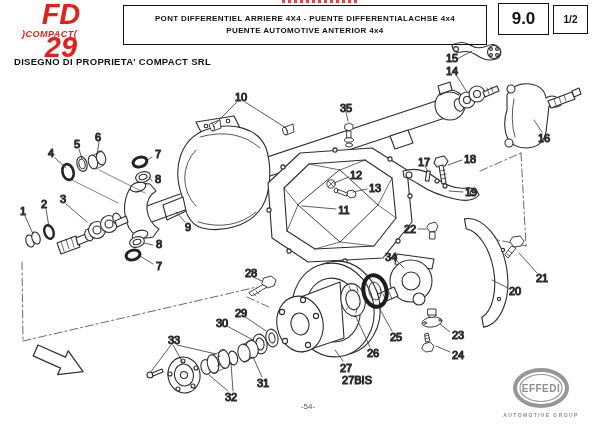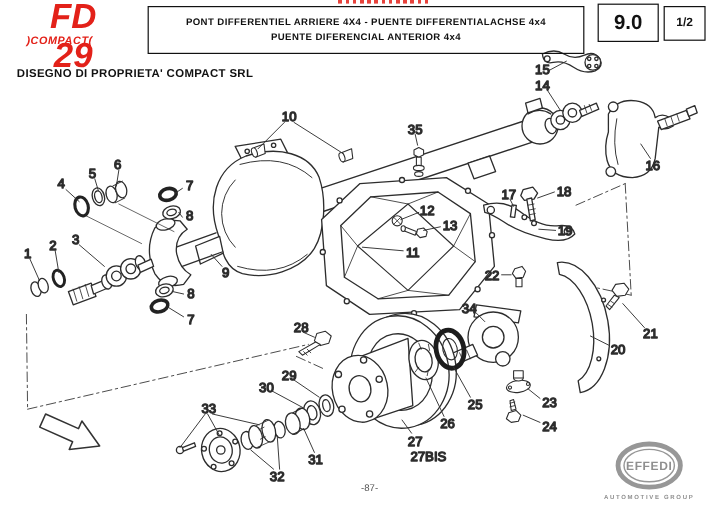--- a/index.html
+++ b/index.html
@@ -342,28 +342,28 @@
       </g>
     </g>
   </svg>
 
   <div class="red-clip"></div>
   <div class="logo-code">FD 29</div>
   <div class="logo-sub">)COMPACT(</div>
 
   <div class="title-box">
     <div>PONT DIFFERENTIEL ARRIERE 4X4 - PUENTE DIFFERENTIALACHSE 4x4</div>
-    <div>PUENTE DIFERENCIAL ANTERIOR 4x4</div>
+    <div>PUENTE AUTOMOTIVE ANTERIOR 4x4</div>
   </div>
   <div class="sec-box">9.0</div>
   <div class="sheet-box">1/2</div>
 
   <div class="prop-note">DISEGNO DI PROPRIETA' COMPACT SRL</div>
 
-  <div class="page-num">-87-</div>
+  <div class="page-num">-54-</div>
 
   <div class="brand">
     <svg width="72" height="46" viewBox="0 0 72 46">
       <ellipse cx="36" cy="22" rx="26" ry="18" fill="none" stroke="#979797" stroke-width="4"></ellipse>
       <ellipse cx="36" cy="22" rx="21" ry="13.5" fill="none" stroke="#979797" stroke-width="1.2"></ellipse>
       <text x="36" y="26" text-anchor="middle" font-family="Liberation Sans, sans-serif" font-size="10" font-weight="bold" letter-spacing="0.5" fill="#8f8f8f">EFFEDI</text>
     </svg>
   </div>
   <div class="brand-sub">AUTOMOTIVE GROUP</div>
 

